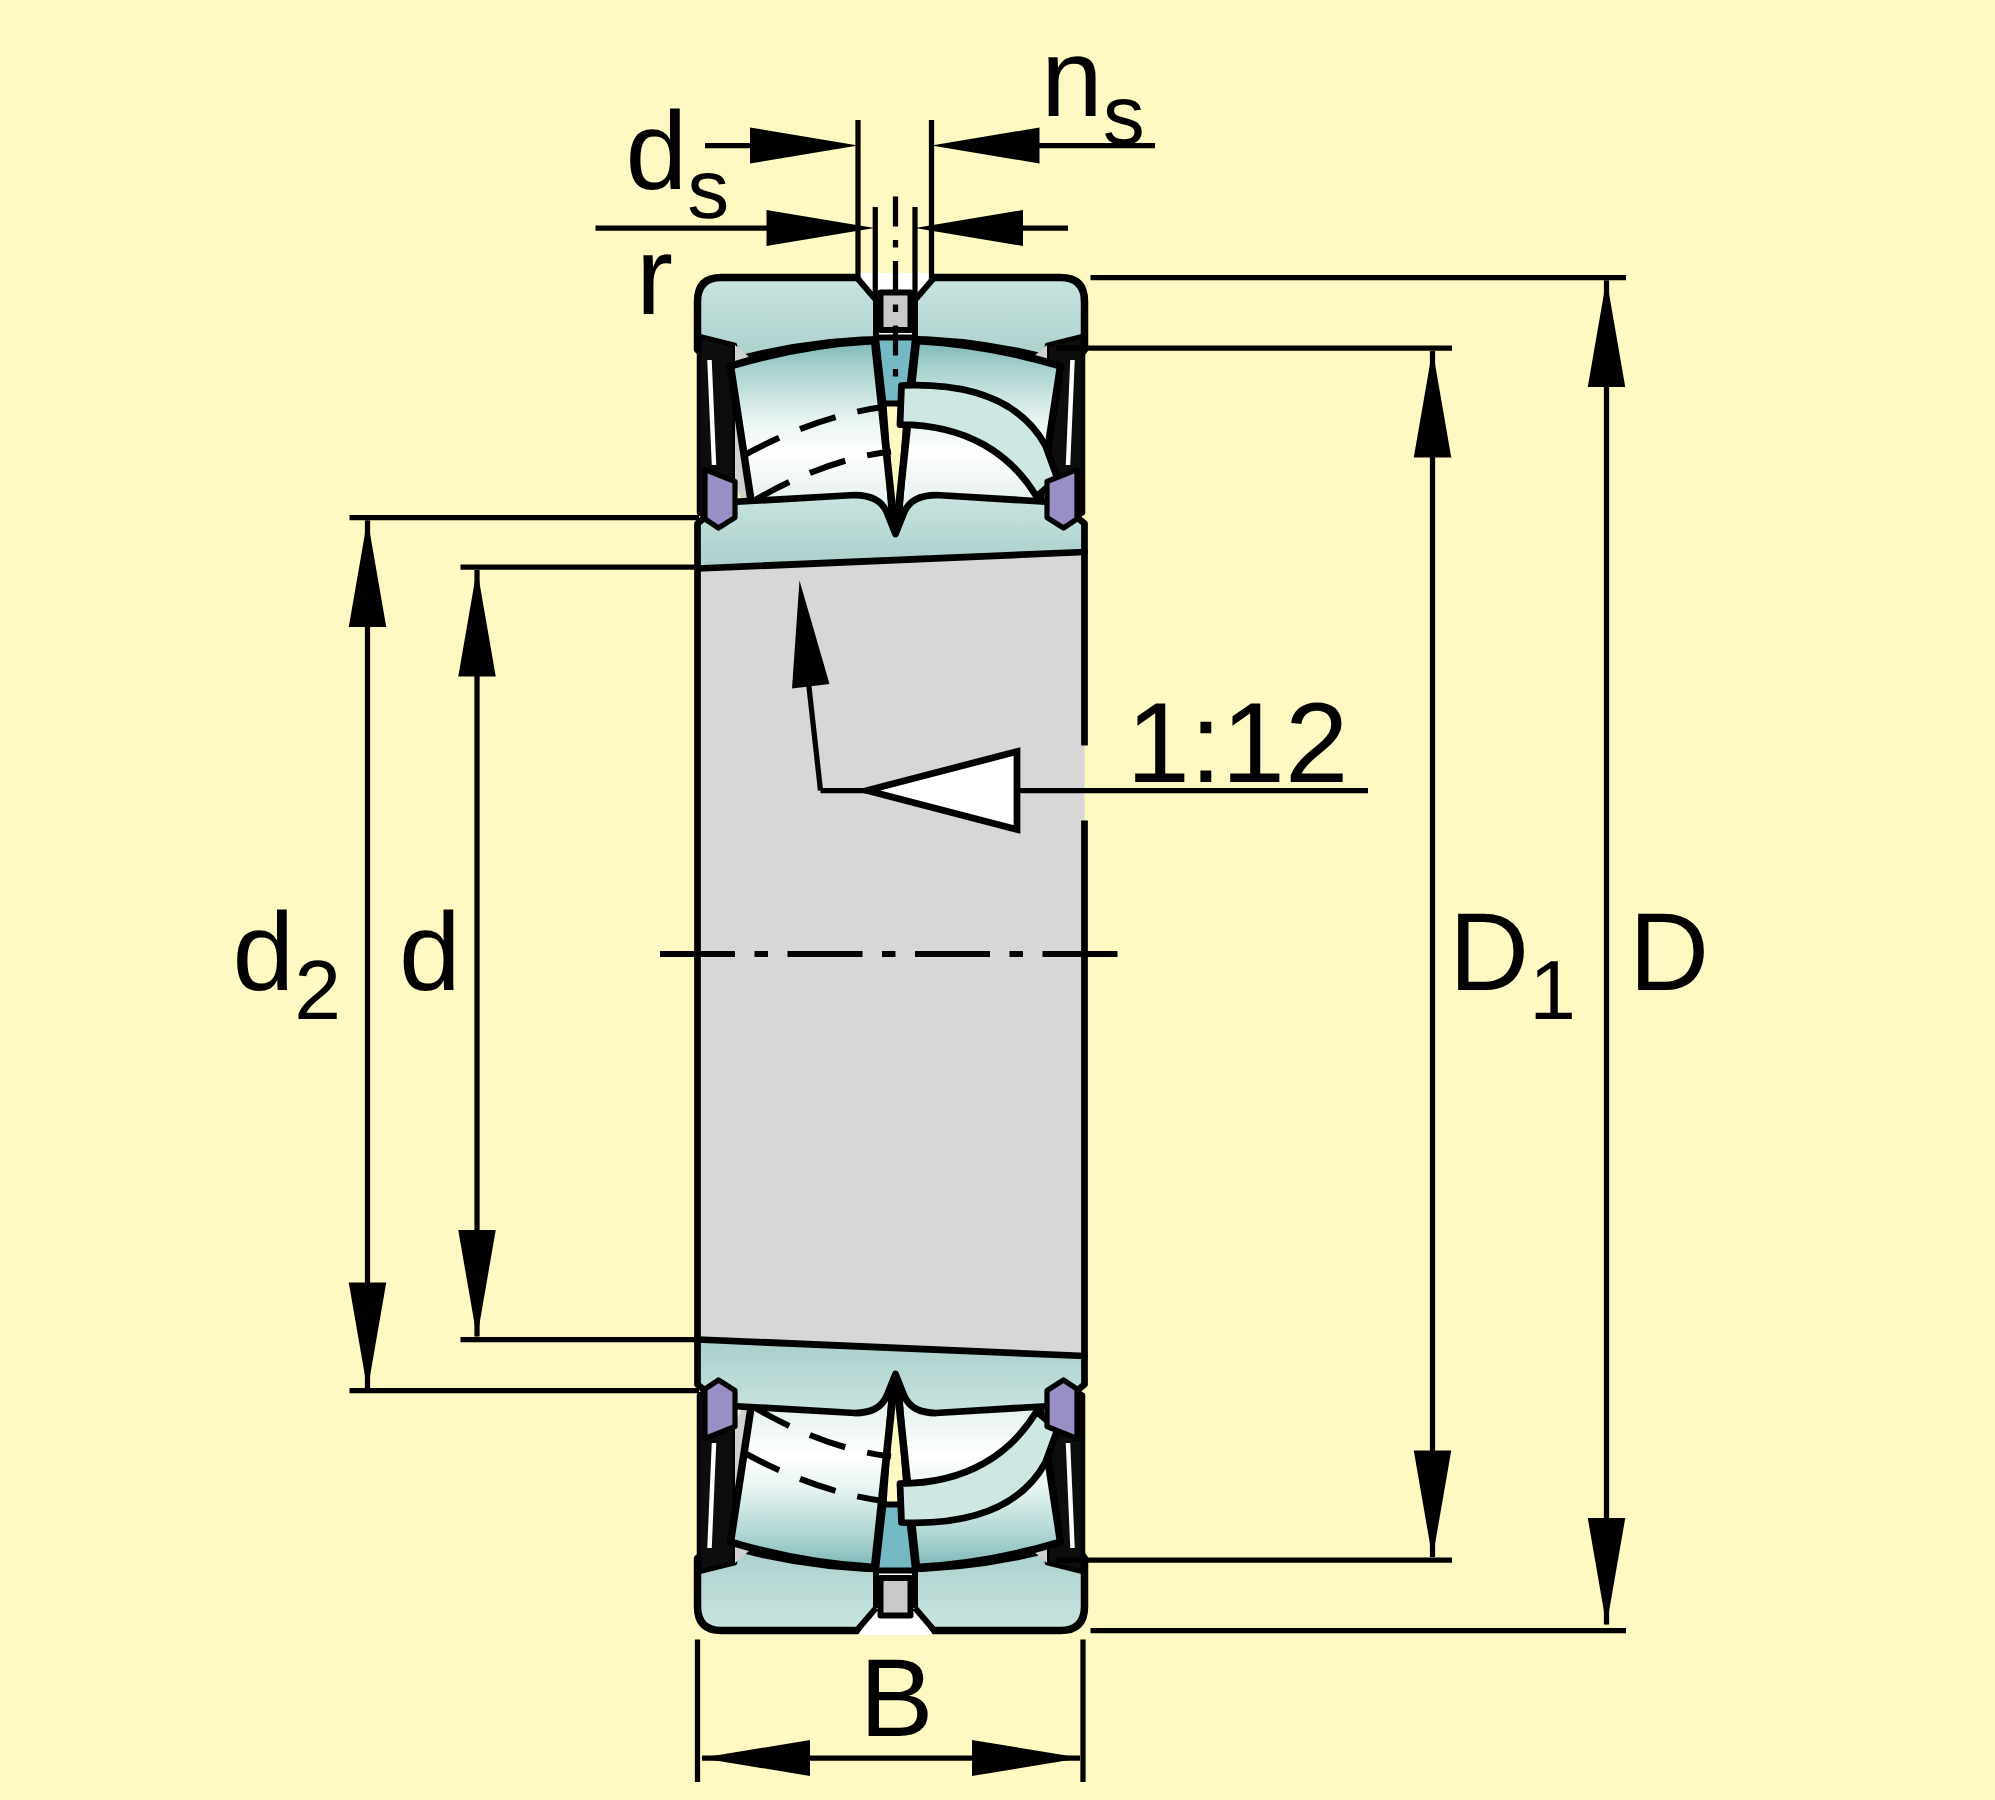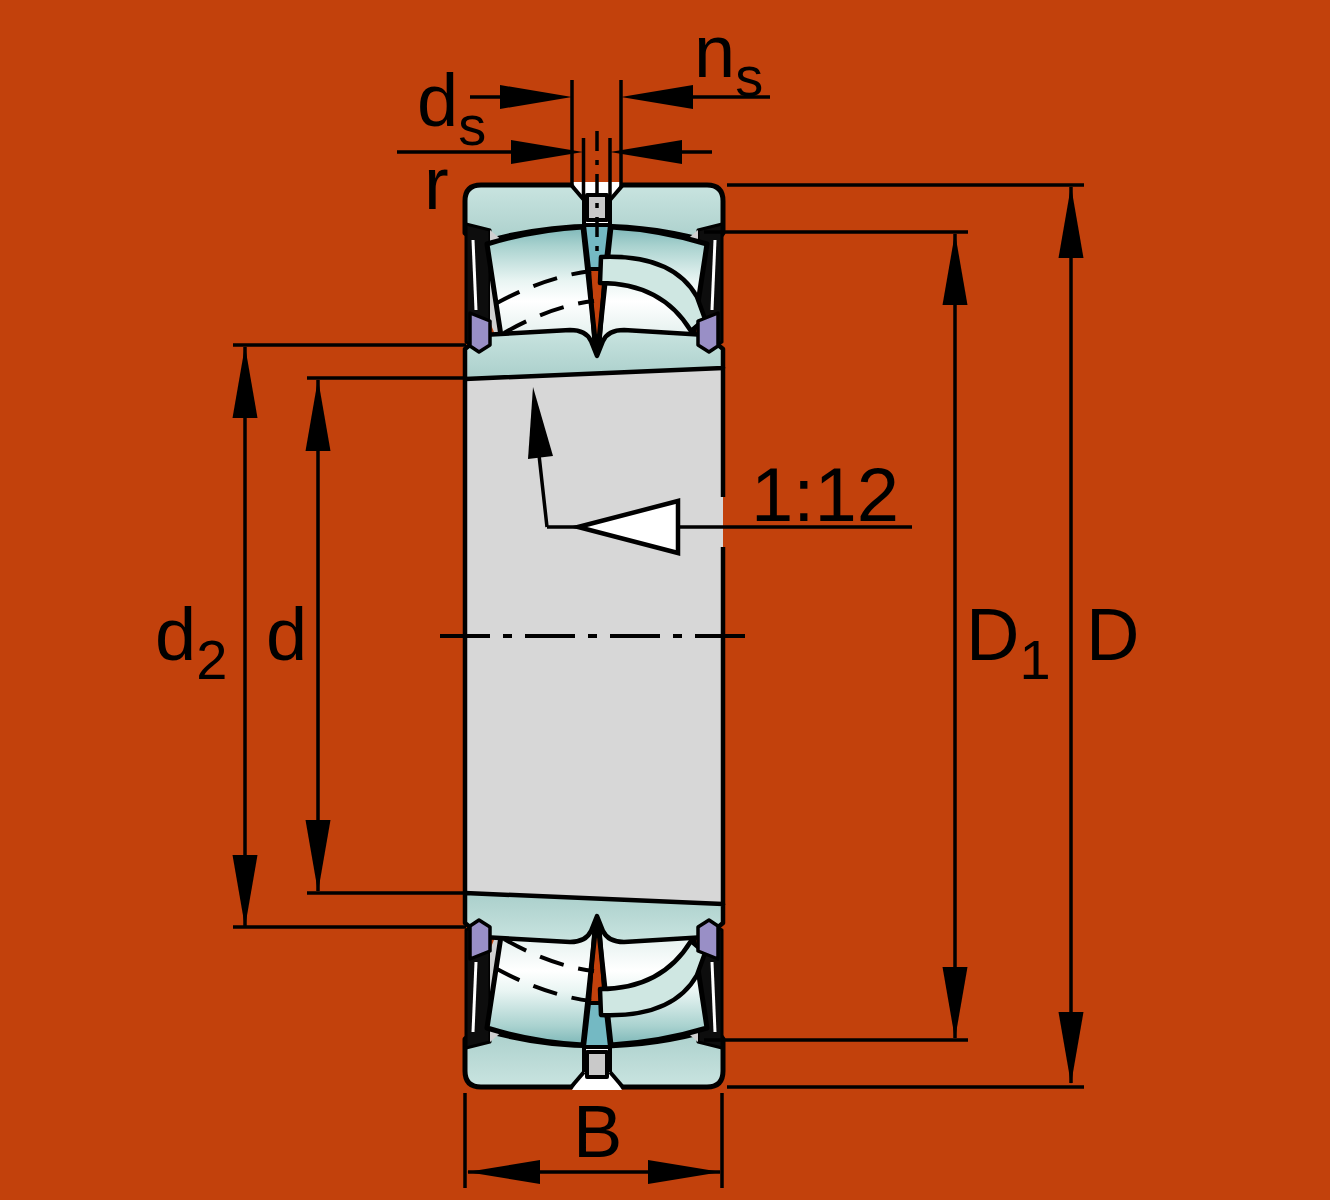--- a/index.html
+++ b/index.html
@@ -1,16 +1,16 @@
 <!DOCTYPE html>
 <html><head>
 <meta charset="utf-8">
 <style>
   html,body{margin:0;padding:0;background:#ffffff;}
-  .stage{position:relative;width:1330px;height:1200px;background:#c2410c;overflow:hidden;
+  .stage{position:relative;width:1330px;height:1200px;background:#fef9c3;overflow:hidden;
          font-family:"Liberation Sans", sans-serif;}
   svg{position:absolute;left:0;top:0;}
   text{font-family:"Liberation Sans", sans-serif;fill:#000;}
 </style>
 </head>
 <body>
 
 <div class="stage">
 <svg width="1330" height="1200" viewBox="0 0 1330 1200" xmlns="http://www.w3.org/2000/svg" xmlns:xlink="http://www.w3.org/1999/xlink">
 

